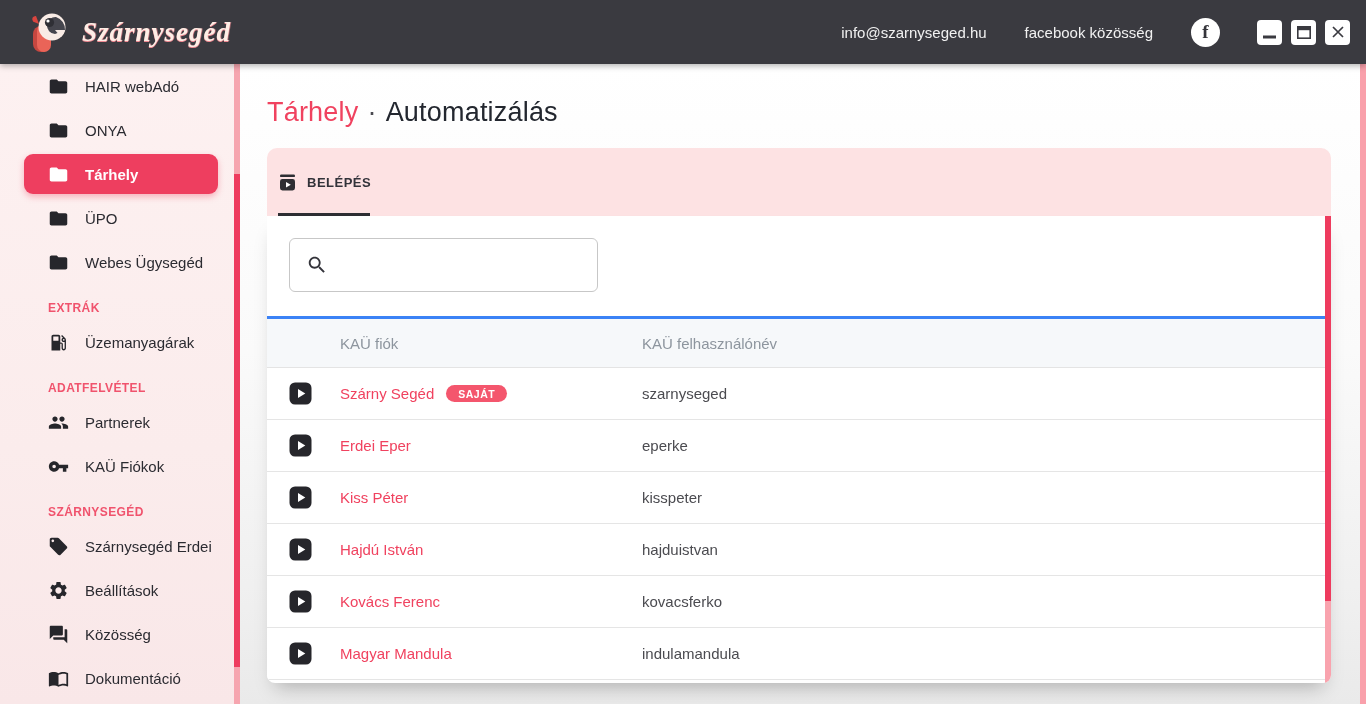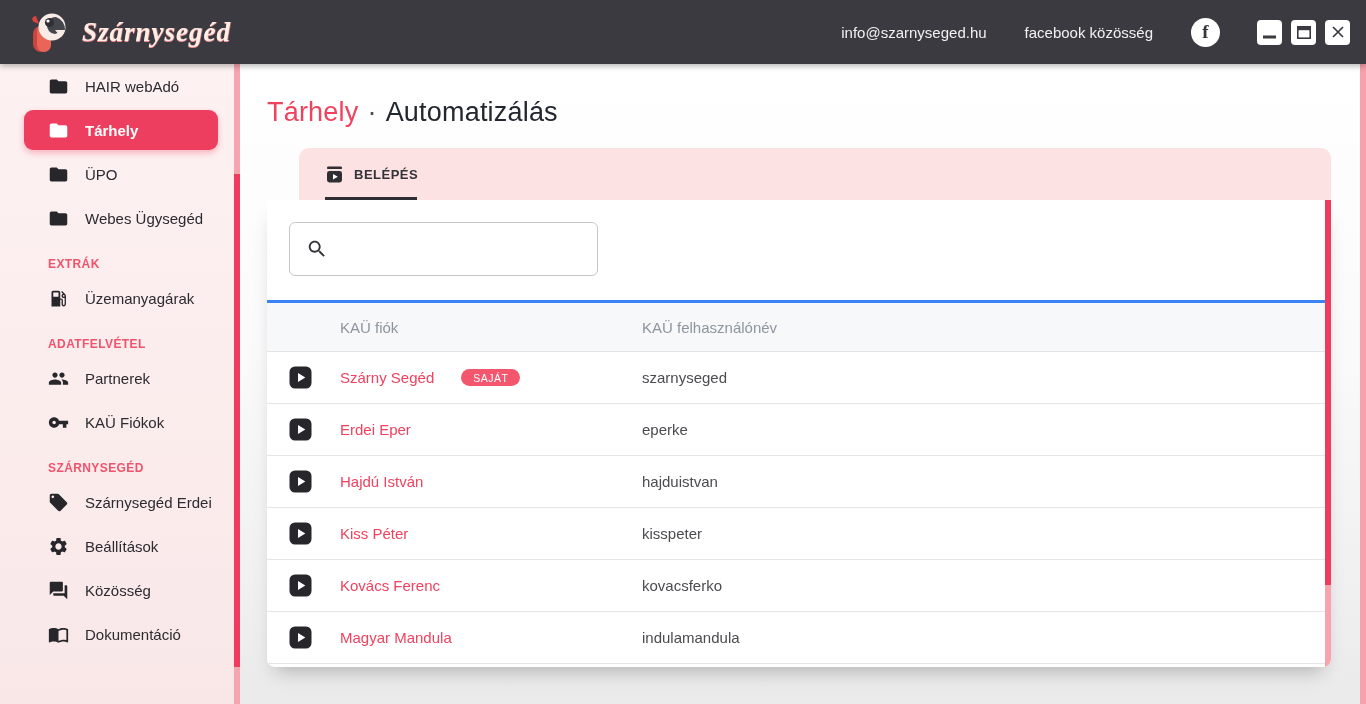--- a/index.html
+++ b/index.html
@@ -51,22 +51,22 @@
   
   .main { position:relative; flex:1;
     background:linear-gradient(180deg,#ffffff 0%,#fafafa 45%,#efefef 85%,#eaeaea 100%); }
   .main-pad { padding:32px 0 0 27px; }
   .page-title { font-size:27px; font-weight:500; line-height:32px; letter-spacing:.2px; }
   .page-title .t-primary { color:#f0425f; }
   .page-title .t-sep { color:#4a4a50; padding:0 9px; }
   .page-title .t-secondary { color:#23272f; }
 
   .card { width:1064px; margin-top:20px; position:relative; }
-  .tabbar { height:52px; background:#fde2e3; border-radius:10px 10px 0 0;
-    display:flex; align-items:flex-end; padding-left:26px; position:relative;margin-left:32px; }
+  .tabbar { height:68px; background:#fde2e3; border-radius:10px 10px 0 0;
+    display:flex; align-items:flex-end; padding-left:11px; position:relative; }
   .tab { height:100%; display:flex; align-items:center; gap:10px; padding:0 0; cursor:pointer; position:relative; }
   .tab-label { font-size:13px; font-weight:700; color:#33333a; letter-spacing:.5px; }
   .tab .underline { position:absolute; left:0; bottom:0; width:92px; height:3px; background:#2e2e33; }
 
   .card-body { position:relative; background:#ffffff; height:467px;
     border-radius:0 0 8px 8px; box-shadow:0 12px 18px -8px rgba(0,0,0,.25); overflow:hidden; }
   .card-scrollbar { position:absolute; top:0; right:0; width:6px; height:100%;
     background:#f9a3ae; z-index:5; }
   .card-scrollbar .thumb { position:absolute; top:0; left:0; width:6px; height:385px; background:#ee3b5e; }
 
@@ -78,23 +78,23 @@
     margin-left:10px; color:#333; background:transparent; }
 
   .grid-table { margin-top:24px; width:100%; }
   .t-head { display:grid; grid-template-columns:73px 302px auto; align-items:center;
     height:52px; background:#f6f8fa; border-top:3px solid #3b82f6; border-bottom:1px solid #e4e4e4;
     color:#8d959e; font-size:15px; }
   .t-row { display:grid; grid-template-columns:73px 302px auto; align-items:center;
     height:52px; border-bottom:1px solid #e5e5e5; background:#fff; }
   .cell-icon { padding-left:22px; display:flex; align-items:center; }
   .row-name { color:#f0425f; font-size:15px; font-weight:500; cursor:pointer;
-    display:flex; align-items:center; gap:27px; }
+    display:flex; align-items:center; gap:12px; }
   .row-user { color:#4b4b50; font-size:15px; }
-  .badge { background:#f4566d; color:#fff; font-size:10.5px; font-weight:400;
+  .badge { background:#f4566d; color:#fff; font-size:10.5px; font-weight:700;
     letter-spacing:.5px; border-radius:10px; padding:4px 12px 3px; line-height:1; }
   .playbtn { width:23px; height:23px; border:none; background:transparent; cursor:pointer; padding:0; display:flex; }
 
   .page-scrollbar { position:absolute; top:0; right:0; width:6px; height:100%;
     background:#f9a0ab; z-index:10; }
 </style>
 </head>
 <body>
 
 <header class="titlebar">
@@ -141,20 +141,28 @@
     <div class="sidebar-inner">
 
       <div class="side-item">
         <span class="ic">
             <svg viewBox="0 0 24 24">
               <path d="M10 4H4c-1.1 0-1.99.9-1.99 2L2 18c0 1.1.9 2 2 2h16c1.1 0 2-.9 2-2V8c0-1.1-.9-2-2-2h-8l-2-2z"></path>
             </svg>
           </span>
         <span class="side-label">HAIR webAdó</span>
       </div>
+      <div class="side-item">
+        <span class="ic">
+            <svg viewBox="0 0 24 24">
+              <path d="M10 4H4c-1.1 0-1.99.9-1.99 2L2 18c0 1.1.9 2 2 2h16c1.1 0 2-.9 2-2V8c0-1.1-.9-2-2-2h-8l-2-2z"></path>
+            </svg>
+          </span>
+        <span class="side-label">ONYA</span>
+      </div>
       <div class="side-item active">
         <span class="ic">
             <svg viewBox="0 0 24 24">
               <path d="M10 4H4c-1.1 0-1.99.9-1.99 2L2 18c0 1.1.9 2 2 2h16c1.1 0 2-.9 2-2V8c0-1.1-.9-2-2-2h-8l-2-2z"></path>
             </svg>
           </span>
         <span class="side-label">Tárhely</span>
       </div>
       <div class="side-item">
         <span class="ic">
@@ -314,38 +322,38 @@
             <div class="t-row">
               <div class="cell-icon">
                 <button class="playbtn">
                   <svg width="23" height="23" viewBox="0 0 23 23">
                       <rect x="0.5" y="0.5" width="22" height="22" rx="5.5" fill="#26262b"></rect>
                       <path d="M9 7 L9 16 L16.3 11.5 Z" fill="#ffffff"></path>
                     </svg>
                 </button>
               </div>
               <div class="row-name">
+                <span>Kiss Péter</span>
+              </div>
+              <div class="row-user">kisspeter</div>
+            </div>
+
+            <div class="t-row">
+              <div class="cell-icon">
+                <button class="playbtn">
+                  <svg width="23" height="23" viewBox="0 0 23 23">
+                      <rect x="0.5" y="0.5" width="22" height="22" rx="5.5" fill="#26262b"></rect>
+                      <path d="M9 7 L9 16 L16.3 11.5 Z" fill="#ffffff"></path>
+                    </svg>
+                </button>
+              </div>
+              <div class="row-name">
                 <span>Hajdú István</span>
               </div>
               <div class="row-user">hajduistvan</div>
-            </div>
-
-            <div class="t-row">
-              <div class="cell-icon">
-                <button class="playbtn">
-                  <svg width="23" height="23" viewBox="0 0 23 23">
-                      <rect x="0.5" y="0.5" width="22" height="22" rx="5.5" fill="#26262b"></rect>
-                      <path d="M9 7 L9 16 L16.3 11.5 Z" fill="#ffffff"></path>
-                    </svg>
-                </button>
-              </div>
-              <div class="row-name">
-                <span>Kiss Péter</span>
-              </div>
-              <div class="row-user">kisspeter</div>
             </div>
 
             <div class="t-row">
               <div class="cell-icon">
                 <button class="playbtn">
                   <svg width="23" height="23" viewBox="0 0 23 23">
                       <rect x="0.5" y="0.5" width="22" height="22" rx="5.5" fill="#26262b"></rect>
                       <path d="M9 7 L9 16 L16.3 11.5 Z" fill="#ffffff"></path>
                     </svg>
                 </button>

